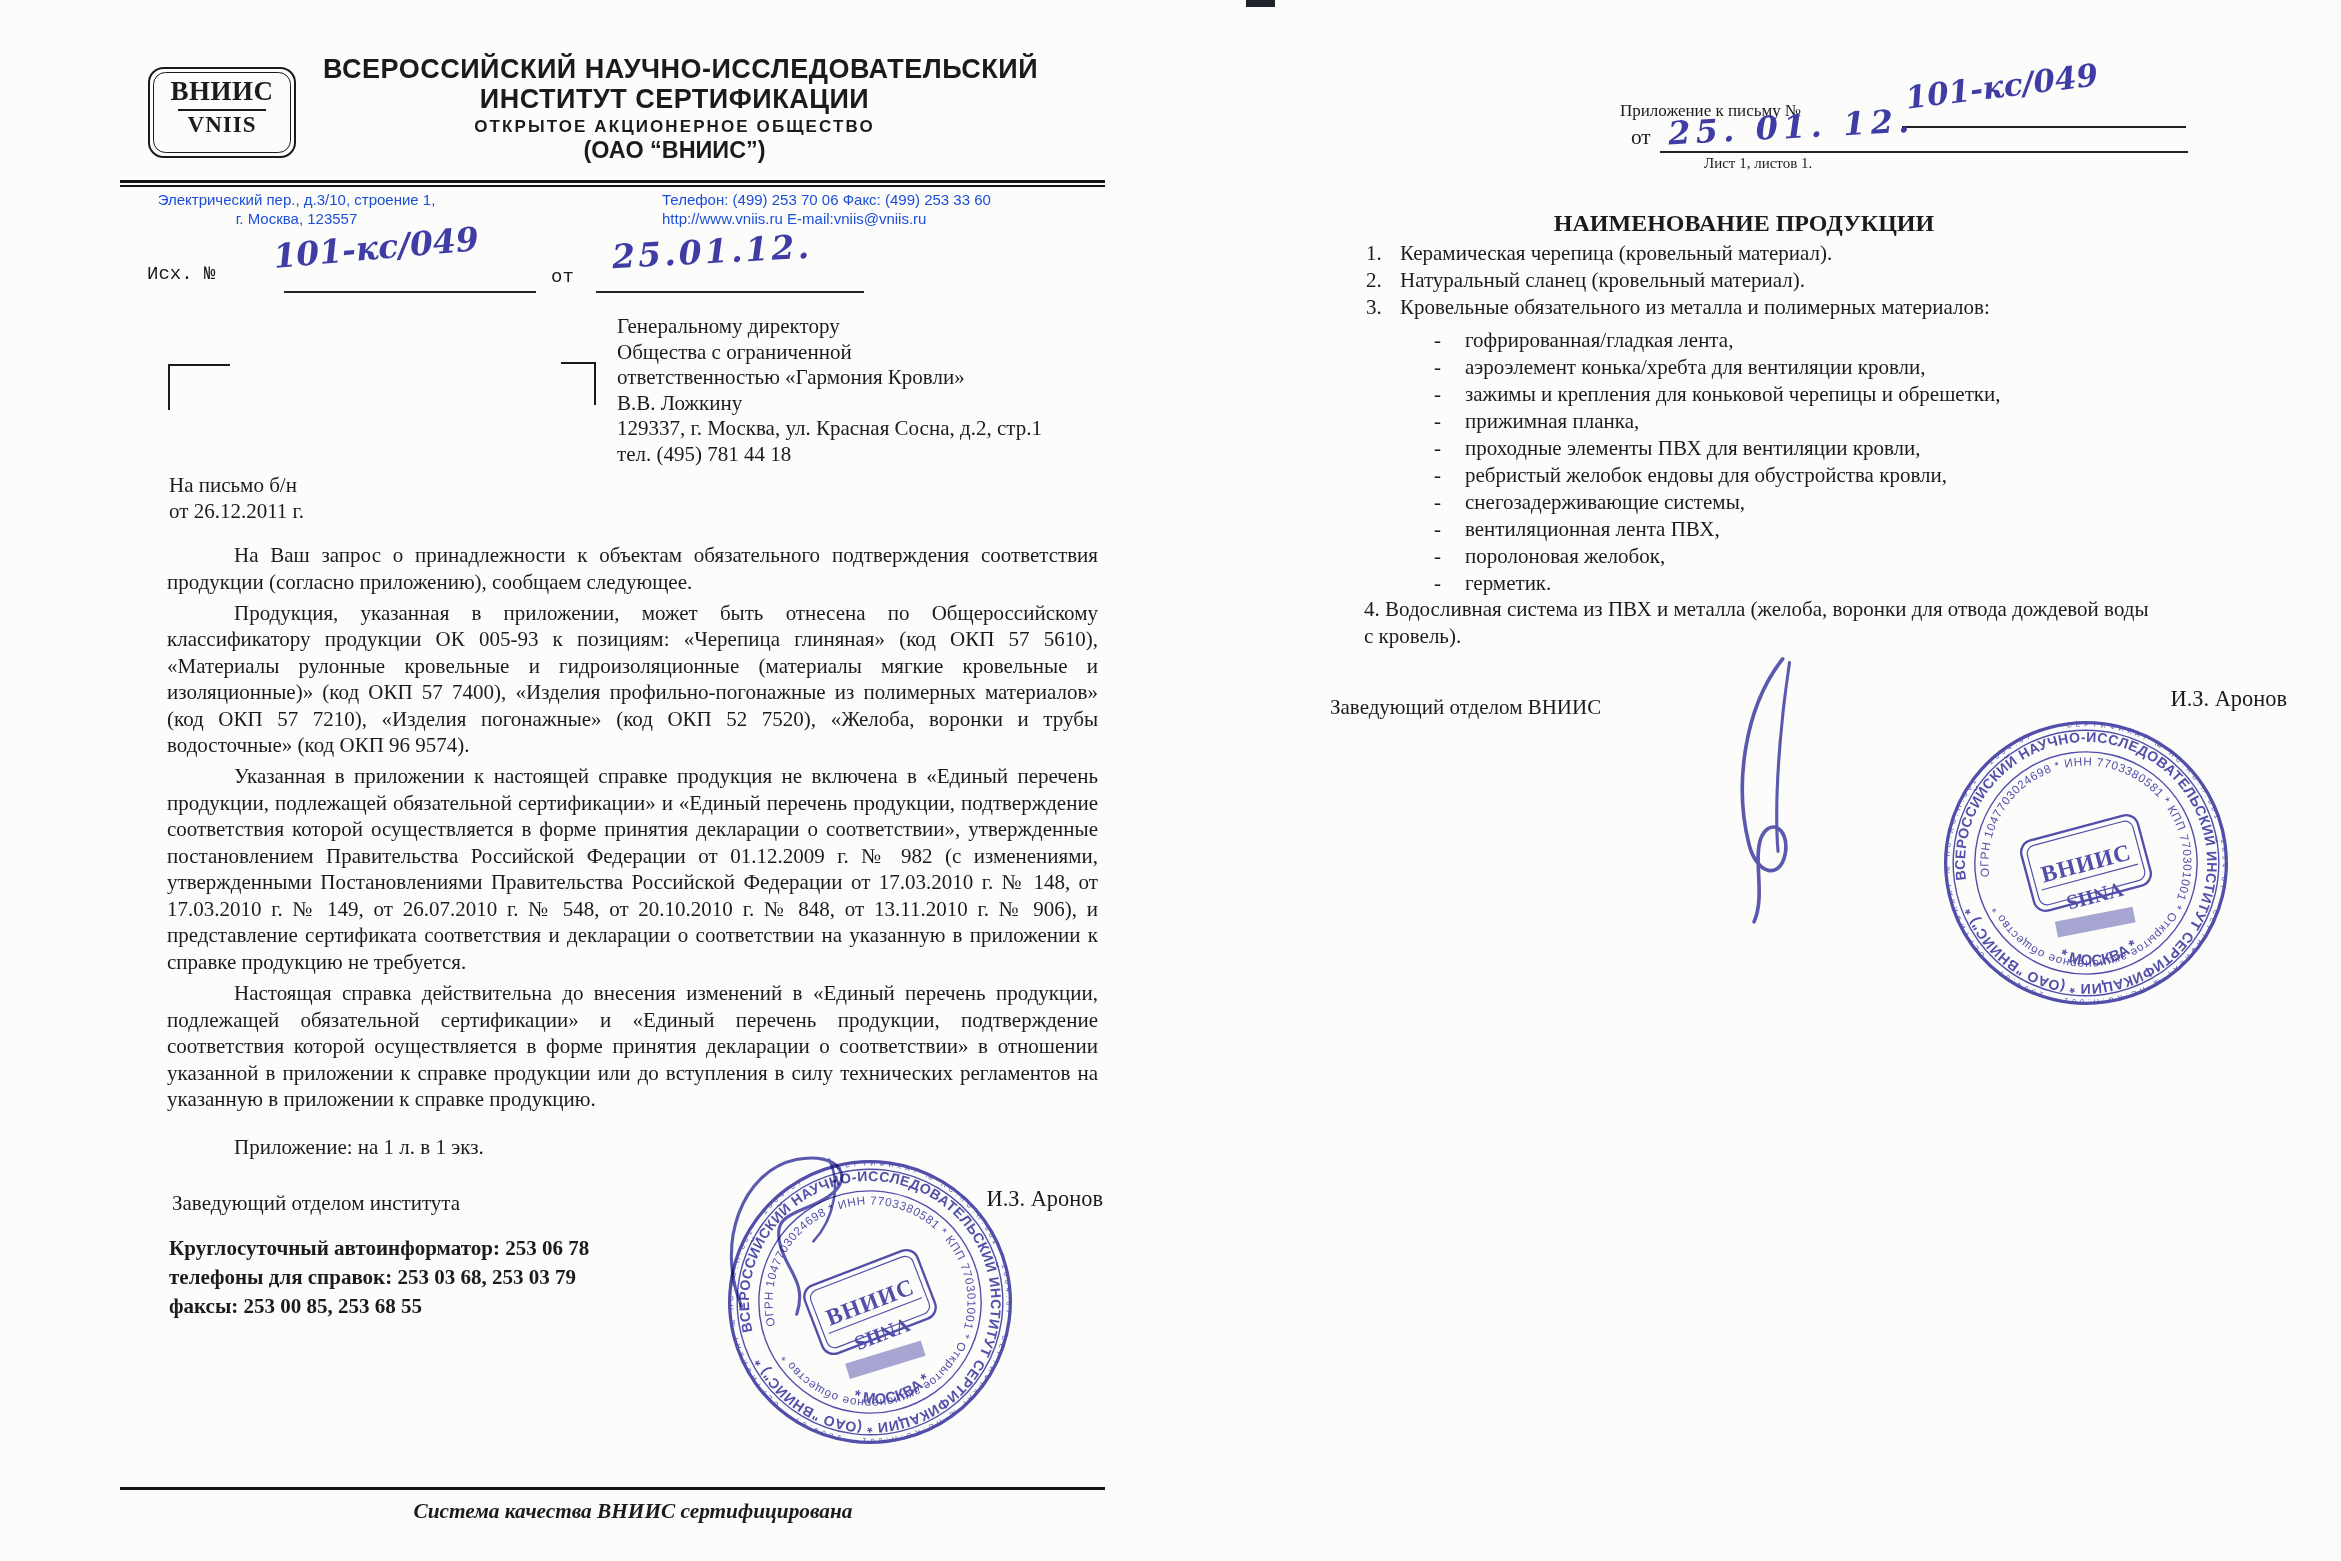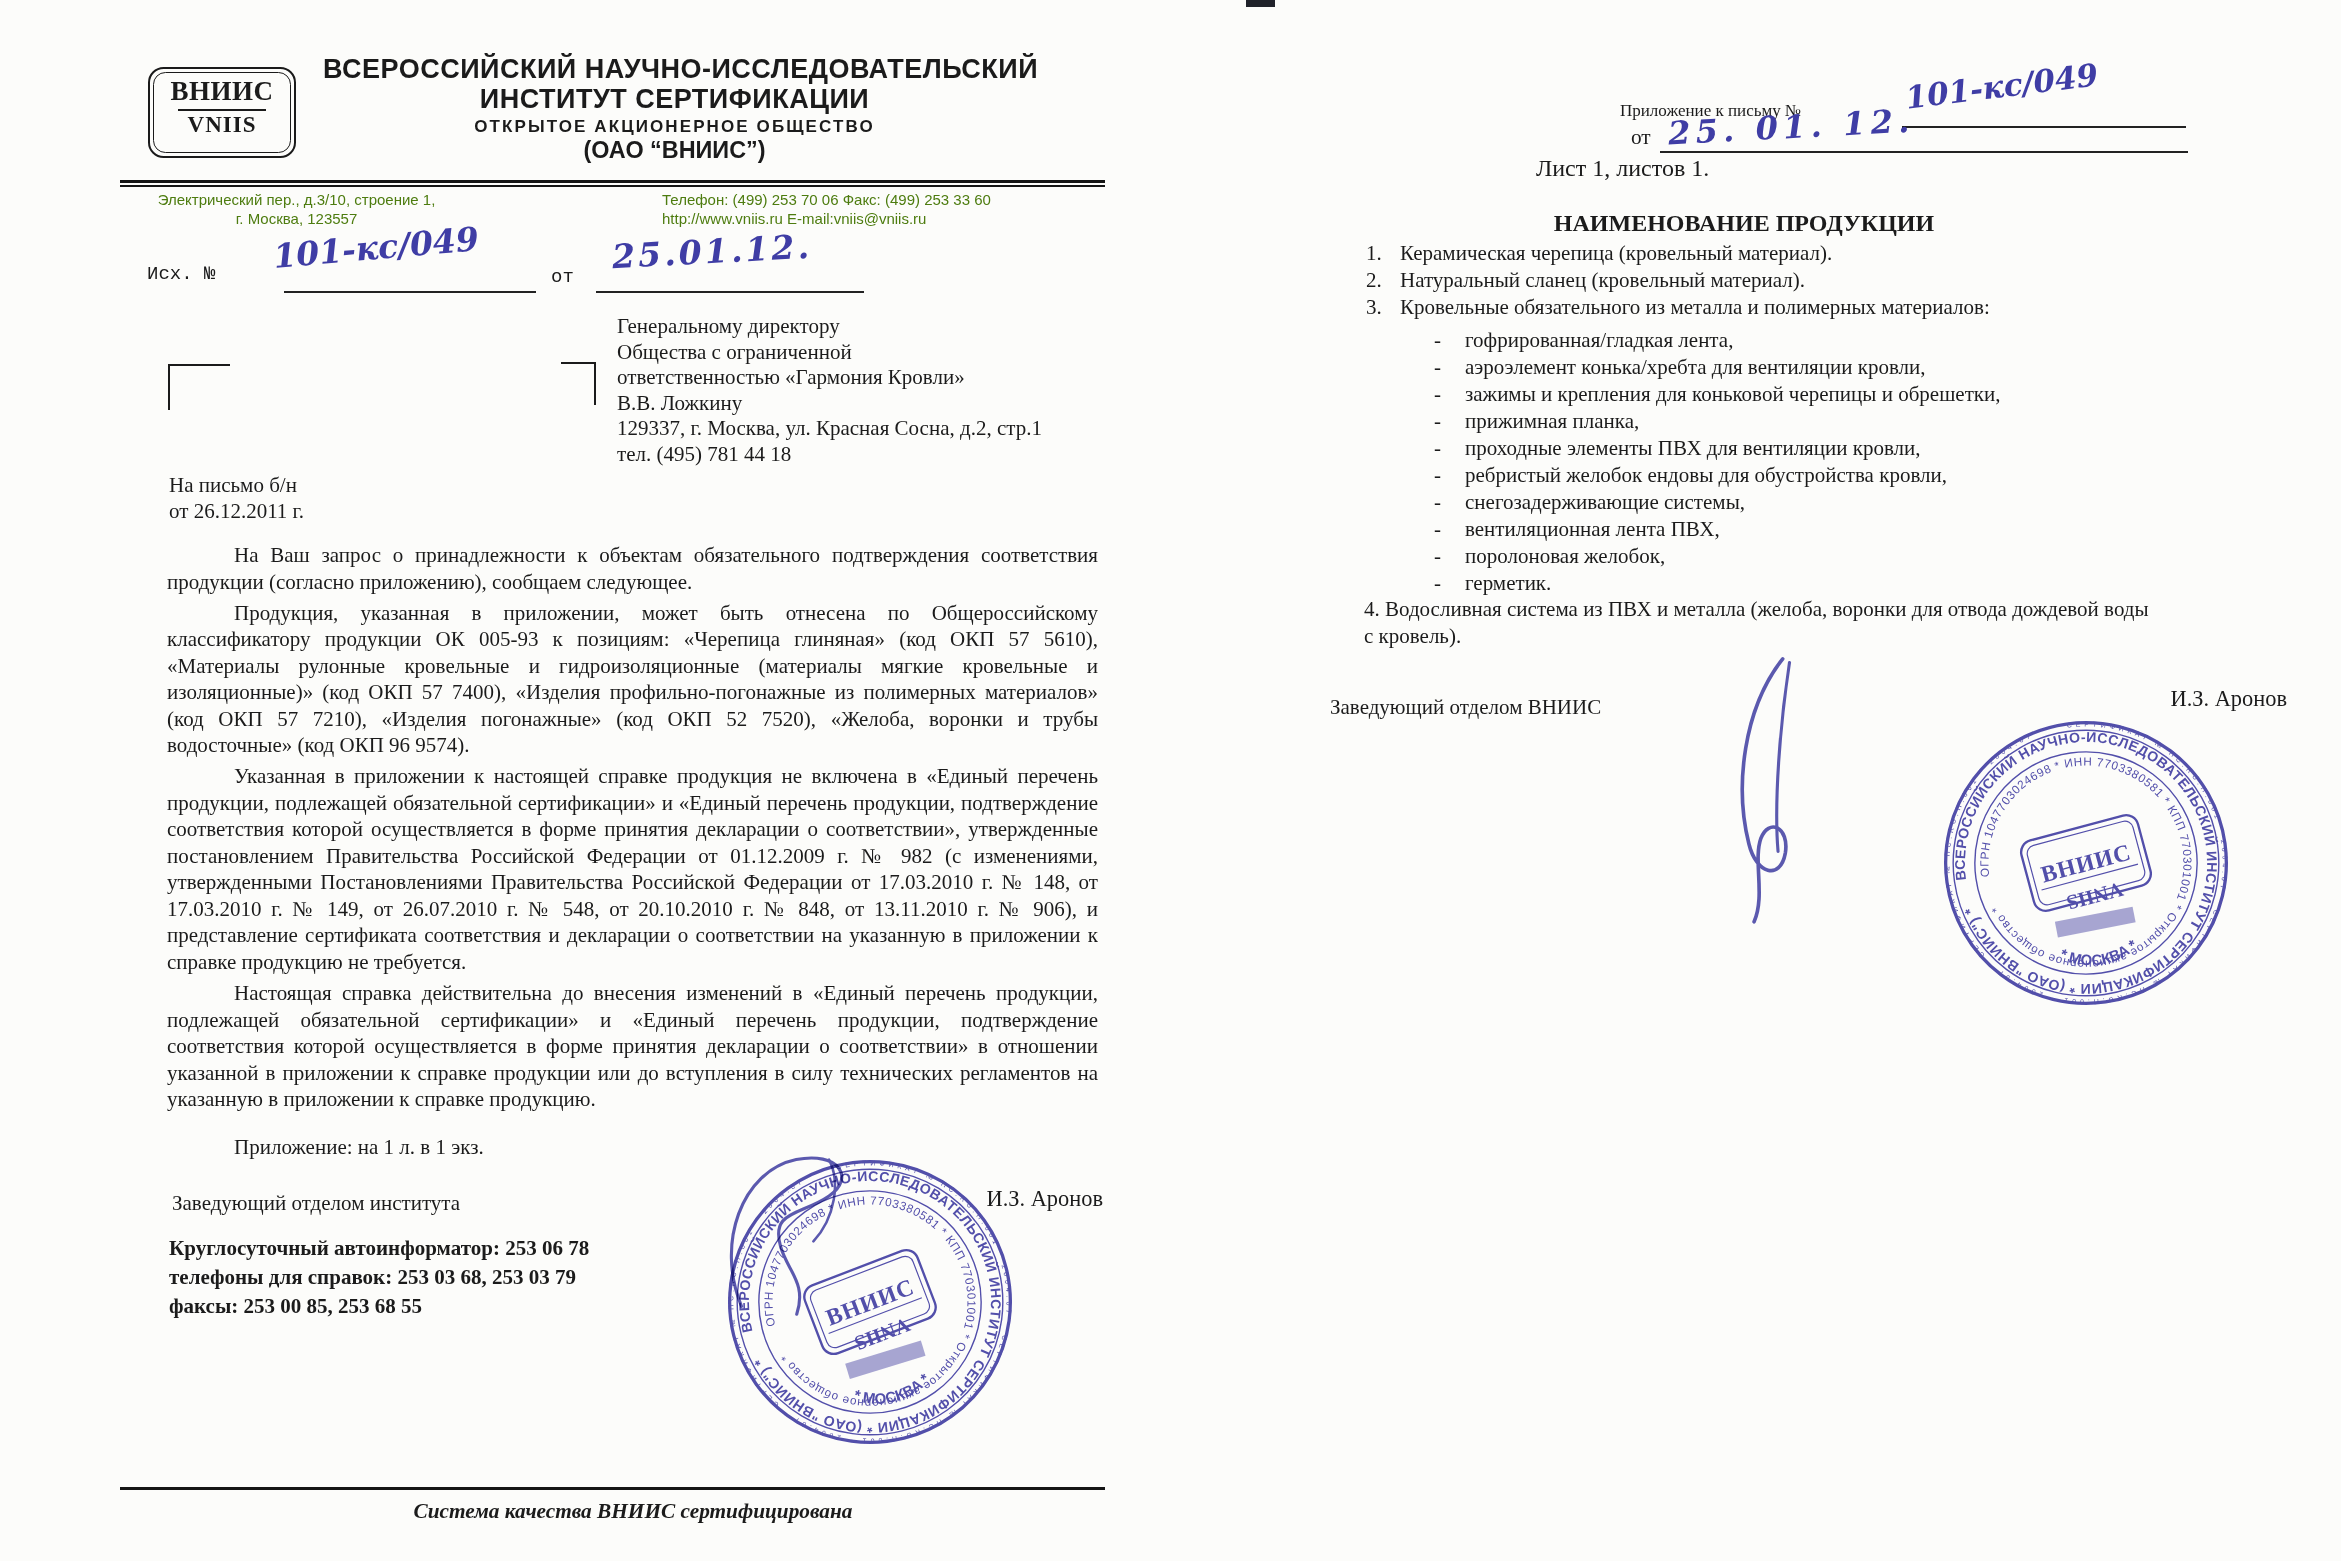--- a/index.html
+++ b/index.html
@@ -24,21 +24,21 @@
             border-radius:15.6px;text-align:center;}
   .logo-inner{position:absolute;left:2.6px;top:2.6px;right:2.6px;bottom:2.6px;
               border:1px solid #1a1a1a;border-radius:12.5px;}
   .logo-top{margin-top:7.3px;font-size:27px;font-weight:bold;letter-spacing:0.5px;}
   .logo-div{width:88px;height:2.1px;background:#1a1a1a;margin:2.1px auto 1px auto;}
   .logo-bottom{font-size:23px;font-weight:bold;letter-spacing:1px;}
   .hdr{left:323px;top:54px;width:703px;text-align:center;line-height:1.12;}
   .hdr-l1,.hdr-l2{font-size:27px;font-weight:bold;letter-spacing:0.5px;white-space:nowrap;}
   .hdr-l3{font-size:17px;font-weight:bold;letter-spacing:2.1px;margin-top:2.1px;white-space:nowrap;}
   .hdr-l4{font-size:23.4px;font-weight:bold;margin-top:1px;white-space:nowrap;}
-  .contact{font-size:15px;color:#4d7c0f;line-height:19px;}
+  .contact{font-size:15px;color:#1d4ed8;line-height:19px;}
   .par{font-size:21px;line-height:26.5px;text-align:justify;}
   .par p{margin:0 0 4.7px 0;text-indent:67px;}
   .corner{border-color:#333;}
   .stamp{mix-blend-mode:multiply;color:var(--stamp-blue);opacity:.93;}
   .sig{mix-blend-mode:multiply;color:var(--ink-blue);opacity:.85;}
   .stamp text{fill:currentColor;}
   .p2-row{font-size:21px;line-height:27px;white-space:nowrap;}
   .p2-num{display:inline-block;width:34px;}
   .p2-sub{padding-left:68px;}
   .p2-dash{display:inline-block;width:31px;}
@@ -149,21 +149,21 @@
   <div class="abs b" style="left:167px;top:1499px;width:932px;text-align:center;font-size:21.3px;font-style:italic;">Система качества ВНИИС сертифицирована</div>
 
   <div class="abs" style="left:1246px;top:0;width:29px;height:6.8px;background:#20222a;"></div>
 
   <div class="abs" style="left:1620px;top:101px;font-size:17px;">Приложение к письму №</div>
   <div class="abs hand" style="left:1905px;top:68px;font-size:31px;transform:rotate(-7deg);">101-кс/049</div>
   <div class="abs hline" style="left:1902px;top:126px;width:284px;"></div>
   <div class="abs" style="left:1631px;top:125px;font-size:21.3px;">от</div>
   <div class="abs hand" style="left:1668px;top:108px;font-size:32px;letter-spacing:5.2px;transform:rotate(-3deg);">25. 01. 12.</div>
   <div class="abs hline" style="left:1660px;top:151px;width:528px;"></div>
-  <div class="abs" style="left:1536px;top:155px;font-size:24px;">Лист 1, листов 1.</div>
+  <div class="abs" style="left:1704px;top:155px;font-size:15px;">Лист 1, листов 1.</div>
 
   <div class="abs b" style="left:1364px;top:210px;width:760px;text-align:center;font-size:24px;">НАИМЕНОВАНИЕ ПРОДУКЦИИ</div>
 
   <div class="abs" style="left:1366px;top:240px;width:900px;">
     <div class="p2-row"><span class="p2-num">1.</span><span>Керамическая черепица (кровельный материал).</span></div>
     <div class="p2-row"><span class="p2-num">2.</span><span>Натуральный сланец (кровельный материал).</span></div>
     <div class="p2-row"><span class="p2-num">3.</span><span>Кровельные обязательного из металла и полимерных материалов:</span></div>
     <div class="p2-row p2-sub" style="margin-top:6.2px;"><span class="p2-dash">-</span><span>гофрированная/гладкая лента,</span></div>
     <div class="p2-row p2-sub"><span class="p2-dash">-</span><span>аэроэлемент конька/хребта для вентиляции кровли,</span></div>
     <div class="p2-row p2-sub"><span class="p2-dash">-</span><span>зажимы и крепления для коньковой черепицы и обрешетки,</span></div>

